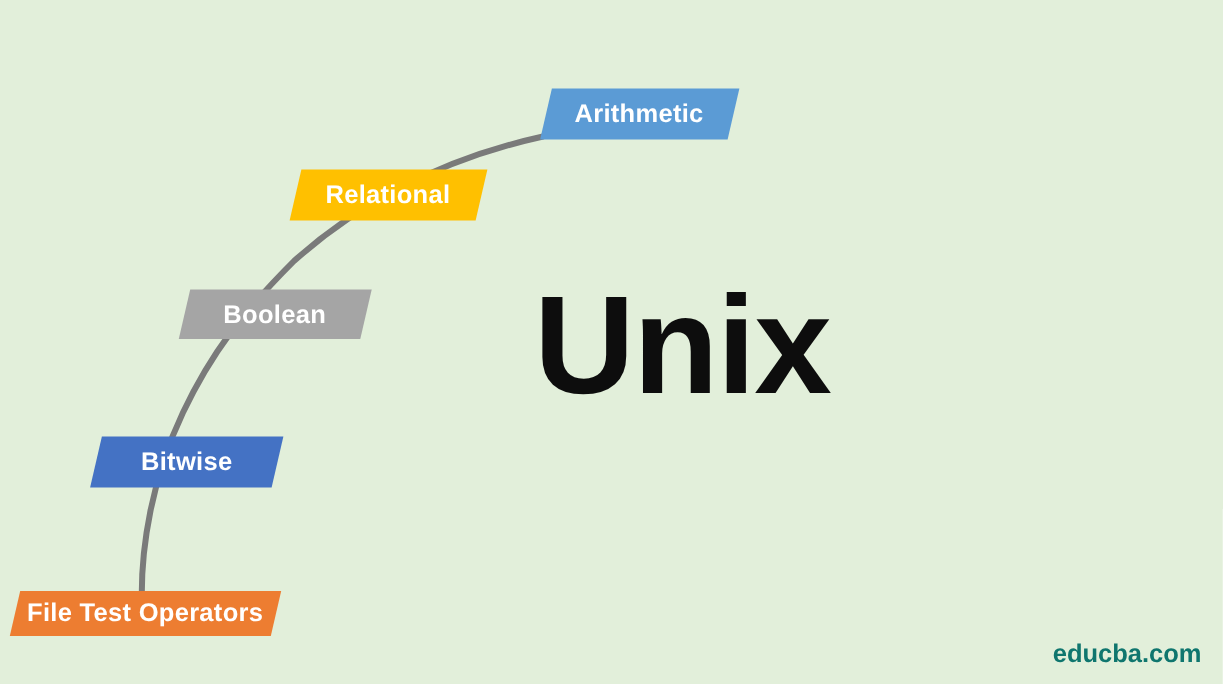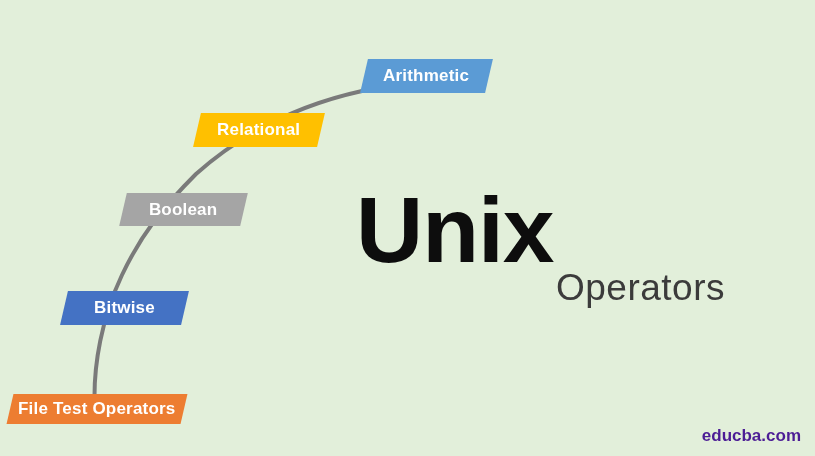--- a/index.html
+++ b/index.html
@@ -67,17 +67,16 @@
 
   <div class="node node-bitwise" style="background: rgb(68, 114, 196);">
     <span class="label" style="color: rgb(255, 255, 255);">Bitwise</span>
   </div>
 
   <div class="node node-filetest" style="background: rgb(237, 125, 49);">
     <span class="label" style="color: rgb(255, 255, 255);">File Test Operators</span>
   </div>
 
   <div class="title-main" style="color: rgb(13, 13, 13);">Unix</div>
-  <div class="title-sub" style="color: rgb(59, 59, 59);">Operators</div>
 
-  <div class="watermark" style="color: #4c1d95;">educba.com</div>
+  <div class="watermark" style="color: #0f766e;">educba.com</div>
 
 </div>
 
 </body></html>

